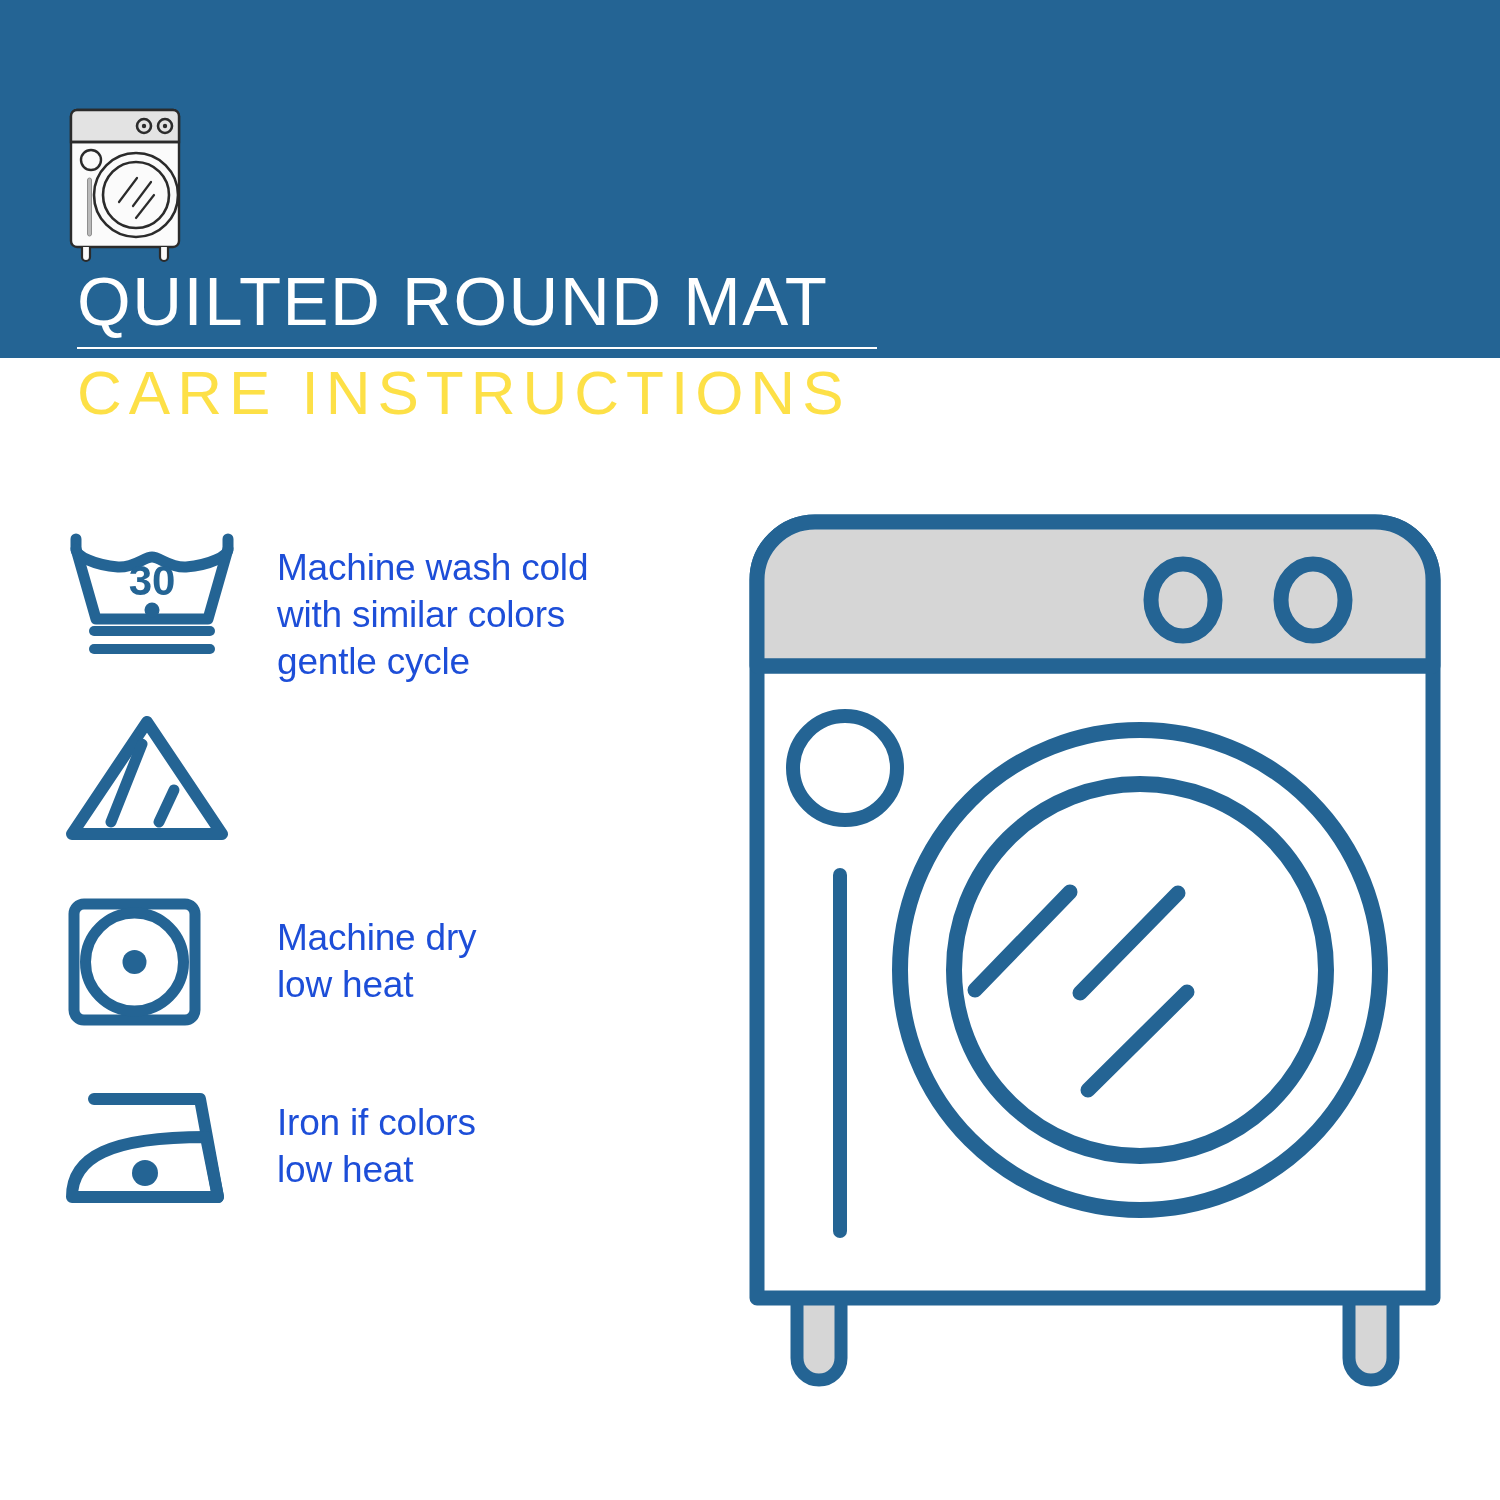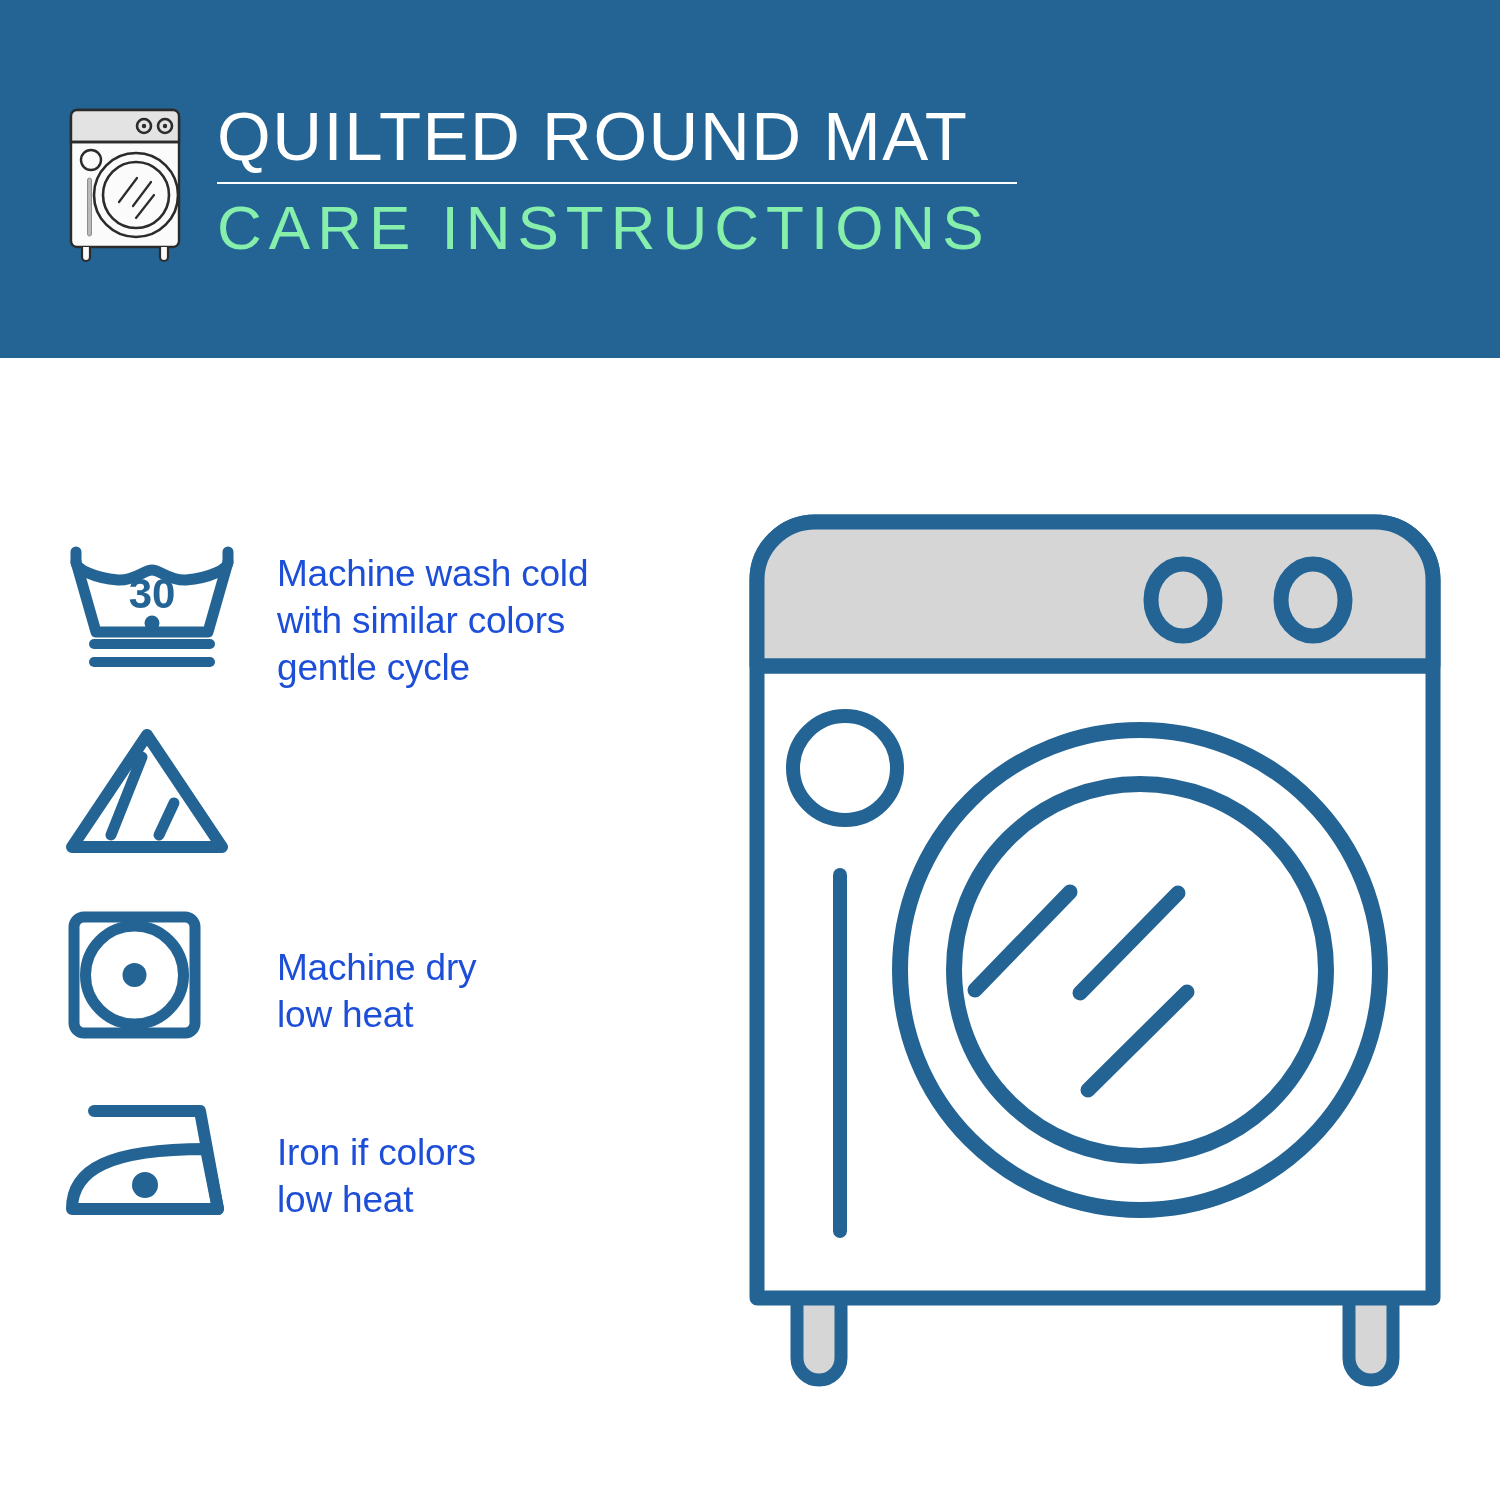--- a/index.html
+++ b/index.html
@@ -21,21 +21,21 @@
     left: 0; top: 0;
     width: 1500px;
     height: 358px;
     background: #246494;
   }
   #header-inner {
     position: absolute;
     left: 55px;
     top: 98px;
     display: flex;
-    flex-direction: row;
+    flex-direction: column;
     align-items: flex-start;
   }
   #brand-logo {
     width: 140px;
     height: 165px;
     flex: none;
     display: block;
   }
   #header-text {
     margin-left: 22px;
@@ -52,40 +52,39 @@
     font-family: "Liberation Sans", sans-serif;
   }
   #title-divider {
     width: 800px;
     height: 2px;
     background: #ffffff;
     margin-top: 6px;
     margin-bottom: 8px;
   }
   #title-sub {
-    color: #86efac;
+    color: #fde047;
     font-size: 62px;
     line-height: 72px;
     font-weight: 400;
     letter-spacing: 7px;
     white-space: nowrap;
     font-family: "Liberation Sans", sans-serif;
   }
 
   
   #instructions {
     position: absolute;
     left: 62px;
     top: 512px;
     width: 660px;
   }
   .instruction-row {
     display: flex;
     flex-direction: row;
-    align-items: center;
     height: 185px;
   }
   .symbol-wrap {
     width: 215px;
     height: 160px;
     flex: none;
     display: flex;
     align-items: center;
     justify-content: flex-start;
   }

